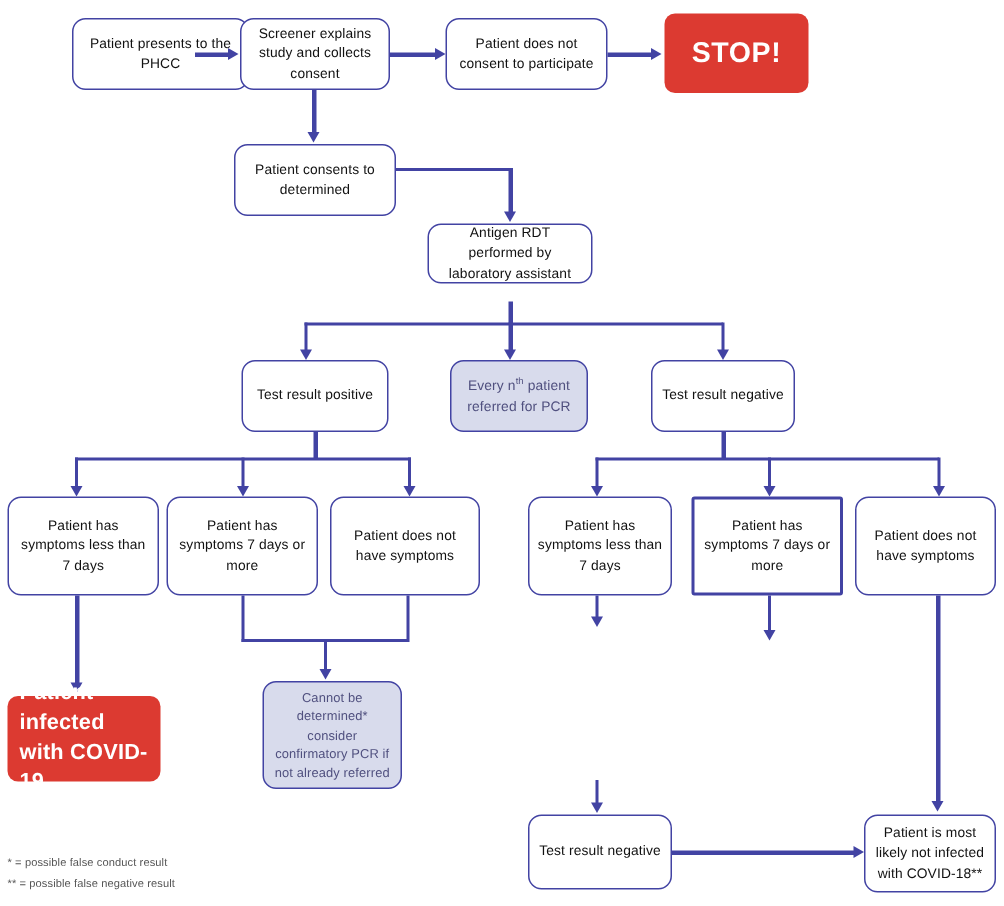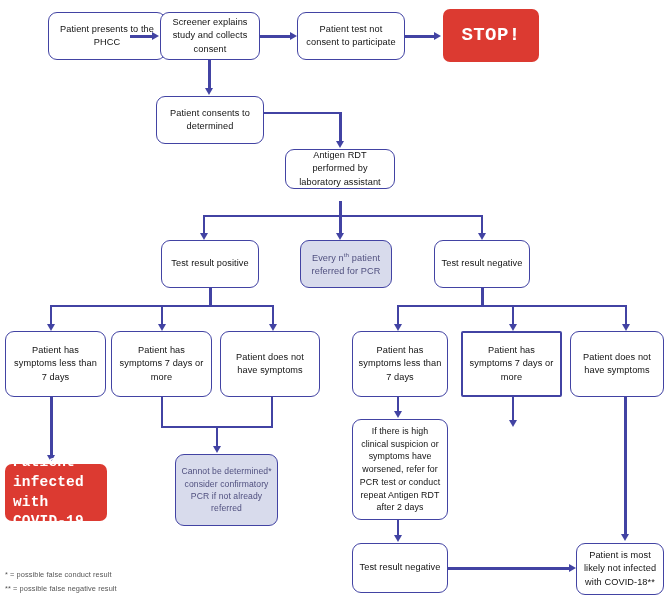--- a/index.html
+++ b/index.html
@@ -42,21 +42,20 @@
     background:#D8DBEC;
     color:#50507F;
     border-color:#4243A3;
   }
   
   .node.red{
     background:#DC3A31;
     border:none;
     border-radius:7px;
     color:#ffffff;
-    font-family:Liberation Mono, monospace;
   }
   .node.red.stop{
     font-size:19px;
     font-weight:bold;
     letter-spacing:.02em;
   }
   .node.red.infected{
     font-size:14.5px;
     font-weight:bold;
     line-height:1.35;
@@ -105,21 +104,21 @@
   <div class="arw right" style="left:152px;top:31.5px;"></div>
 
   <div class="node" style="left:160px;top:12px;width:100px;height:48px;">
     <span class="txt">Screener explains study and collects consent</span>
   </div>
 
   <div class="ln lnh thick" style="left:260px;top:35px;width:31px;"></div>
   <div class="arw right" style="left:290px;top:31.5px;"></div>
 
   <div class="node" style="left:297px;top:12px;width:108px;height:48px;">
-    <span class="txt">Patient test not consent to participate</span>
+    <span class="txt">Patient does not consent to participate</span>
   </div>
 
   <div class="ln lnh thick" style="left:405px;top:35px;width:30px;"></div>
   <div class="arw right" style="left:434px;top:31.5px;"></div>
 
   <div class="node red stop" style="left:443px;top:9px;width:96px;height:53px;">
     <span class="txt">STOP!</span>
   </div>
 
   <div class="ln lnv thick" style="left:208px;top:60px;width:2.6px;height:30px;"></div>
@@ -189,21 +188,21 @@
   <div class="node red infected" style="left:5px;top:464px;width:102px;height:57px;">
     <span class="txt">Patient infected with COVID-19</span>
   </div>
 
   <div class="ln lnv" style="left:161px;top:397px;height:31px;"></div>
   <div class="ln lnv" style="left:271px;top:397px;height:31px;"></div>
   <div class="ln lnh" style="left:161px;top:426px;width:111px;"></div>
   <div class="ln lnv" style="left:216px;top:426px;height:22px;"></div>
   <div class="arw down" style="left:212.5px;top:446px;"></div>
 
-  <div class="node lav" style="left:175px;top:454px;width:103px;height:72px;font-size:8.6px;">
+  <div class="node lav" style="left:175px;top:454px;width:93px;height:72px;font-size:8.6px;">
     <span class="txt">Cannot be determined* consider confirmatory PCR  if not already referred</span>
   </div>
 
   <div class="ln lnv thick" style="left:481px;top:288px;height:18px;"></div>
   <div class="ln lnh" style="left:397px;top:305px;width:229px;"></div>
   <div class="ln lnv" style="left:397px;top:305px;height:22px;"></div>
   <div class="arw down" style="left:393.5px;top:324px;"></div>
   <div class="ln lnv" style="left:512px;top:305px;height:22px;"></div>
   <div class="arw down" style="left:508.5px;top:324px;"></div>
   <div class="ln lnv" style="left:625px;top:305px;height:22px;"></div>
@@ -215,23 +214,20 @@
   <div class="node square" style="left:461px;top:331px;width:101px;height:66px;">
     <span class="txt">Patient has symptoms 7 days or more</span>
   </div>
   <div class="node" style="left:570px;top:331px;width:94px;height:66px;">
     <span class="txt">Patient does not have symptoms</span>
   </div>
 
   <div class="ln lnv" style="left:397px;top:397px;height:16px;"></div>
   <div class="arw down" style="left:393.5px;top:411px;"></div>
 
-  <div class="node" style="left:352px;top:419px;width:96px;height:101px;font-size:8.8px;">
-    <span class="txt">If there is high clinical suspicion or symptoms have worsened, refer for PCR test or conduct repeat Antigen RDT after 2 days</span>
-  </div>
 
   <div class="ln lnv" style="left:512px;top:397px;height:25px;"></div>
   <div class="arw down" style="left:508.5px;top:420px;"></div>
 
 
   <div class="ln lnv thick" style="left:624px;top:397px;height:139px;"></div>
   <div class="arw down" style="left:620.5px;top:534px;"></div>
 
   <div class="ln lnv" style="left:397px;top:520px;height:17px;"></div>
   <div class="arw down" style="left:393.5px;top:535px;"></div>

